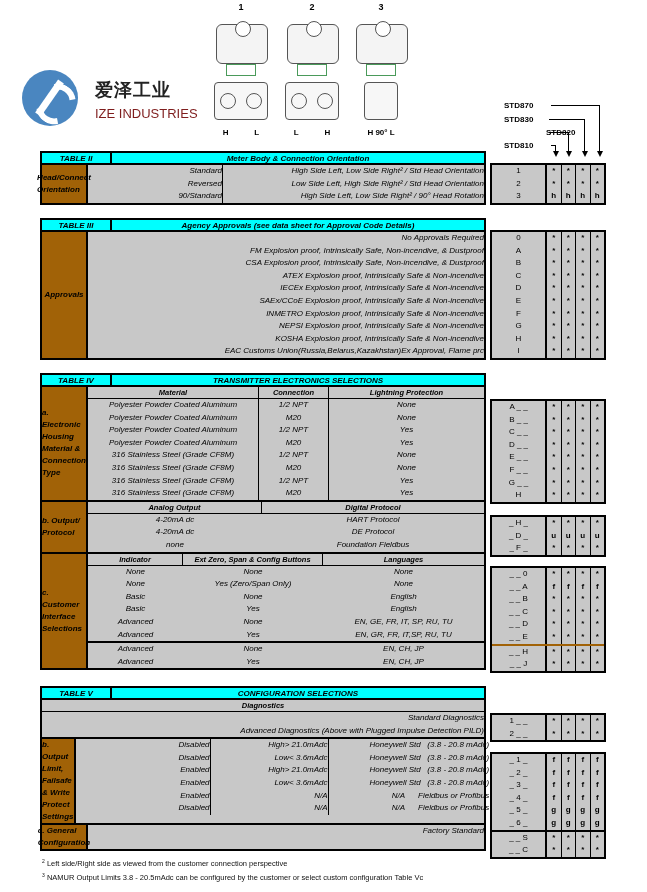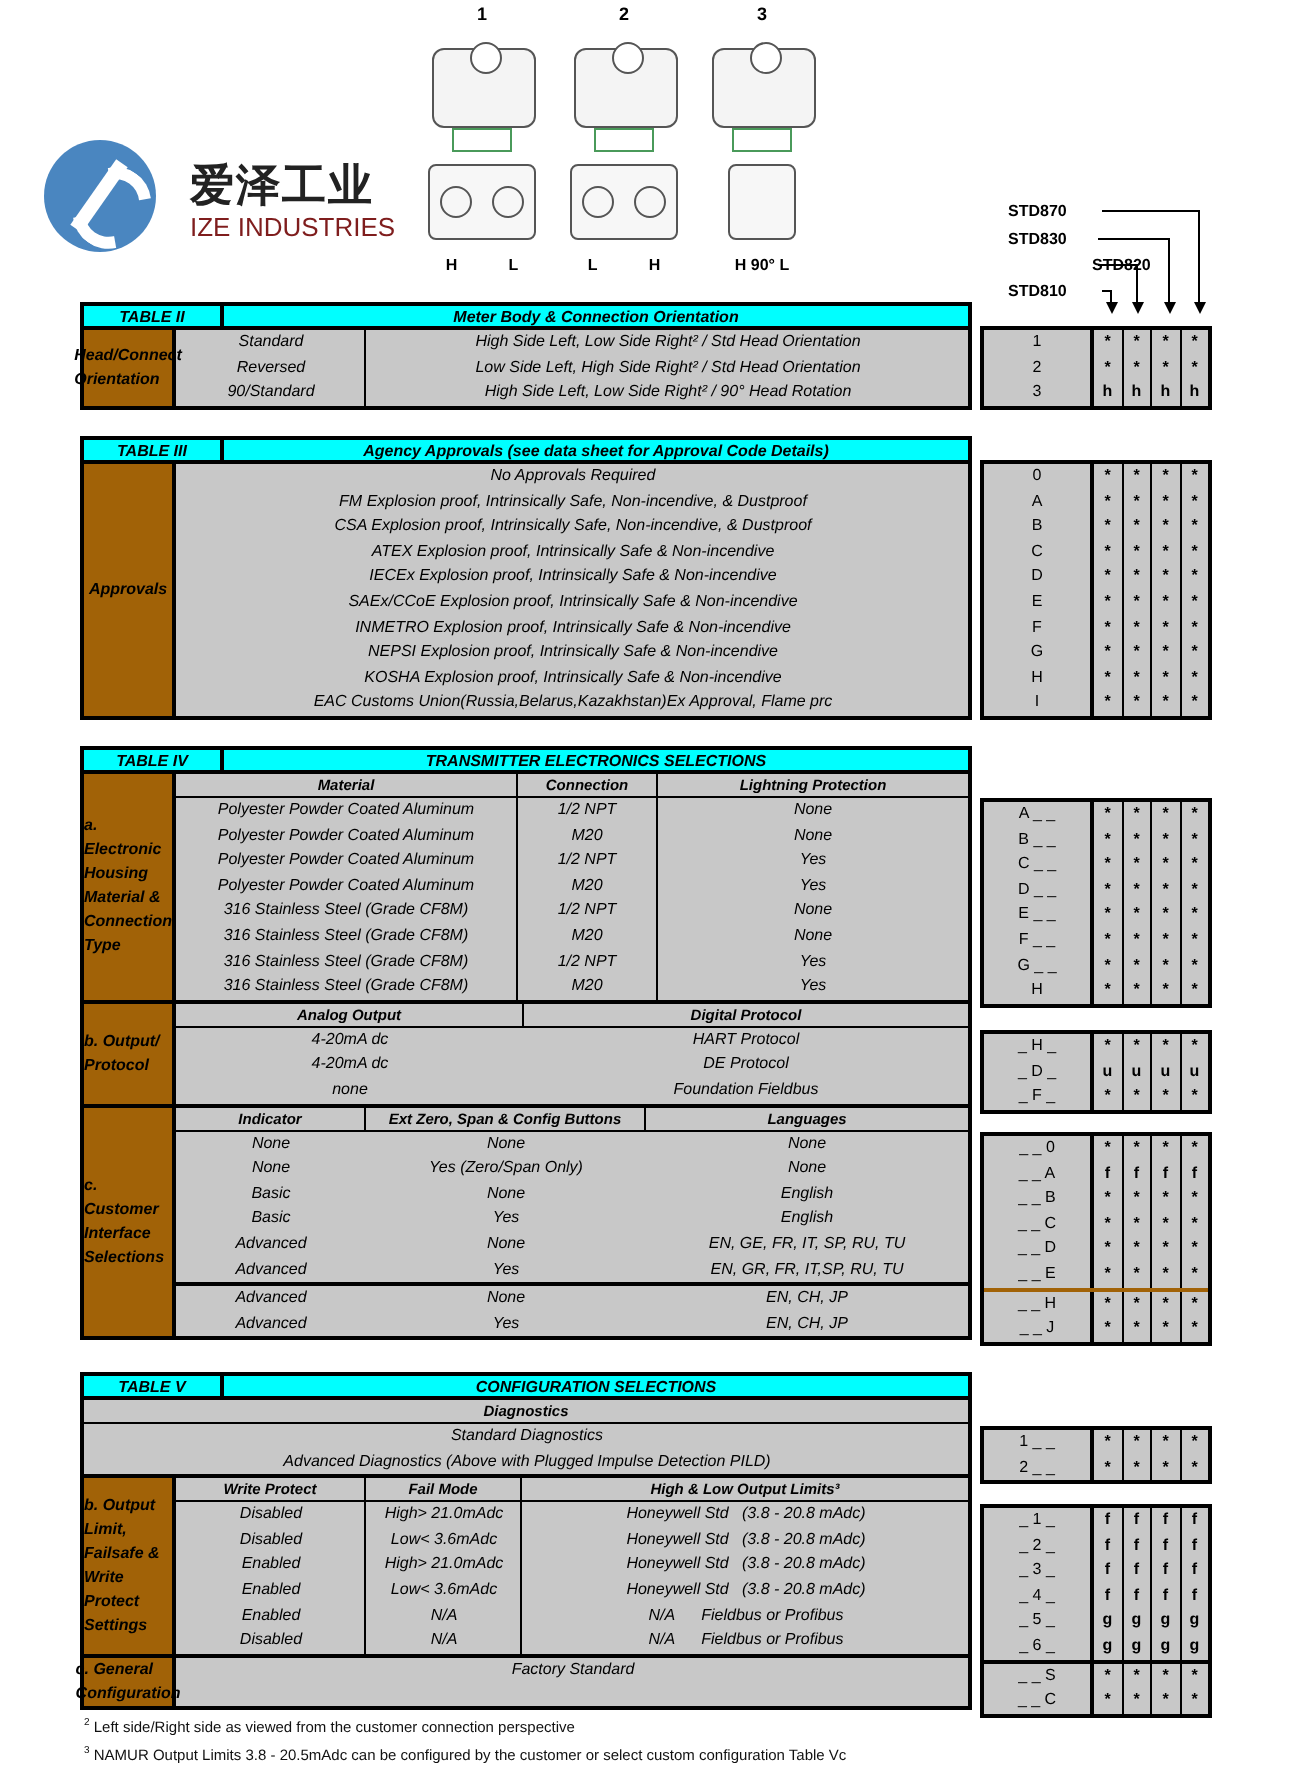--- a/index.html
+++ b/index.html
@@ -3,21 +3,21 @@
 <meta charset="utf-8">
 <style>
   * { box-sizing: border-box; margin: 0; padding: 0; }
   body { width: 647px; height: 892px; background: #ffffff; font-family: "Liberation Sans", sans-serif; color: #000; position: relative; overflow: hidden; }
   .abs { position: absolute; }
   
   .logo { left: 22px; top: 70px; width: 180px; height: 55px; }
   .logo-mark { position: absolute; left: 0; top: 0; width: 56px; height: 56px; border-radius: 50%; background: #4a86c0; }
   .logo-mark::before { content: ""; position: absolute; left: 15px; top: 13px; width: 26px; height: 30px; border: 6px solid #fff; border-radius: 50%; border-left-color: transparent; border-right-color: transparent; transform: rotate(35deg); }
   .logo-mark::after { content: ""; position: absolute; left: 24px; top: 8px; width: 7px; height: 40px; background: #fff; transform: rotate(35deg); }
-  .logo-cn { position: absolute; left: 73px; top: 8px; font-size: 22px; font-weight: bold; letter-spacing: 1px; color: #222; font-family: "DejaVu Sans", sans-serif; }
+  .logo-cn { position: absolute; left: 73px; top: 8px; font-size: 18px; font-weight: bold; letter-spacing: 1px; color: #222; font-family: "DejaVu Sans", sans-serif; }
   .logo-en { position: absolute; left: 73px; top: 36px; font-size: 13px; color: #7f1d1d; letter-spacing: 0px; }
   
   .drawing { width: 62px; height: 122px; top: 10px; }
   .drw-num { position: absolute; top: -8px; width: 100%; text-align: center; font-size: 9px; font-weight: bold; }
   .drw-head { position: absolute; left: 6px; top: 14px; width: 52px; height: 40px; border: 1px solid #555; border-radius: 6px; background: #f4f4f4; }
   .drw-head::before { content: ""; position: absolute; left: 18px; top: -4px; width: 14px; height: 14px; border: 1px solid #555; border-radius: 50%; background: #fff; }
   .drw-neck { position: absolute; left: 16px; top: 54px; width: 30px; height: 12px; border: 1px solid #4a9a5a; background: #fff; }
   .drw-body { position: absolute; left: 4px; top: 72px; width: 54px; height: 38px; border: 1px solid #555; border-radius: 4px; background: #f7f7f7; }
   .drw-body .port { position: absolute; top: 10px; width: 16px; height: 16px; border: 1px solid #555; border-radius: 50%; }
   .drw-lbl { position: absolute; top: 118px; font-size: 8px; font-weight: bold; width: 100%; display: flex; justify-content: space-around; }
@@ -31,21 +31,21 @@
   .tbl-head { display: flex; height: 12px; border-bottom: 2px solid #000; }
   .tbl-head .tname { width: 70px; background: #00ffff; font-size: 8px; font-weight: bold; text-align: center; border-right: 2px solid #000; line-height: 11px; }
   .tbl-head .ttitle { flex: 1; background: #00ffff; font-size: 8px; font-weight: bold; text-align: center; line-height: 11px; }
   .sec { display: flex; border-bottom: 2px solid #000; }
   .sec:last-child { border-bottom: none; }
   .sec-label { width: 46px; background: #a16207; border-right: 2px solid #000; font-size: 8px; font-weight: bold; display: flex; align-items: center; justify-content: center; line-height: 12px; }
   .sec-body { flex: 1; }
   .row { display: flex; height: 12.6px; font-size: 8px; line-height: 12.6px; }
   .sub-head { display: flex; height: 12px; font-size: 7.5px; font-weight: bold; border-bottom: 1px solid #000; line-height: 12px; }
   .c { text-align: center; white-space: nowrap; overflow: hidden; }
-  .l { text-align: center; padding-left: 1px; white-space: nowrap; overflow: hidden; }
+  .l { text-align: right; padding-left: 1px; white-space: nowrap; overflow: hidden; margin-left: 40px; }
   .br { border-right: 1px solid #000; }
   
   .ct { position: absolute; left: 490px; width: 116px; border: 2px solid #000; background: #c8c8c8; display: flex; }
   .ct .codes { width: 55px; border-right: 2px solid #000; }
   .ct .mcol { flex: 1; border-right: 1px solid #000; }
   .ct .mcol:last-child { border-right: none; }
   .ct .cell { height: 12.6px; font-size: 8px; line-height: 12.6px; text-align: center; }
   .ct .mcell { height: 12.6px; font-size: 8px; line-height: 12.6px; text-align: center; font-weight: bold; }
   .footnote { left: 42px; font-size: 7.5px; color: #111; }
   sup { font-size: 5px; vertical-align: super; line-height: 0; }
@@ -564,25 +564,20 @@
           </div>
           <div class="row">
             <div class="l" style="flex:1">Advanced Diagnostics (Above with Plugged Impulse Detection PILD)</div>
           </div>
         </div>
     </div>
   </div>
   <div class="sec">
     <div class="sec-label">b. Output Limit, Failsafe &amp; Write Protect Settings</div>
     <div class="sec-body">
-      <div class="sub-head">
-        <div class="c br" style="width:95px;">Write Protect</div>
-        <div class="c br" style="width:78px;">Fail Mode</div>
-        <div class="c" style="flex:1;">High &amp; Low Output Limits³</div>
-      </div>
       <div id="t5b">
           <div class="row">
             <div class="l br" style="width:95px">Disabled</div>
             <div class="l br" style="width:78px">High&gt; 21.0mAdc</div>
             <div class="l" style="flex:1;white-space:pre">Honeywell Std   (3.8 - 20.8 mAdc)</div>
           </div>
           <div class="row">
             <div class="l br" style="width:95px">Disabled</div>
             <div class="l br" style="width:78px">Low&lt;  3.6mAdc</div>
             <div class="l" style="flex:1;white-space:pre">Honeywell Std   (3.8 - 20.8 mAdc)</div>

